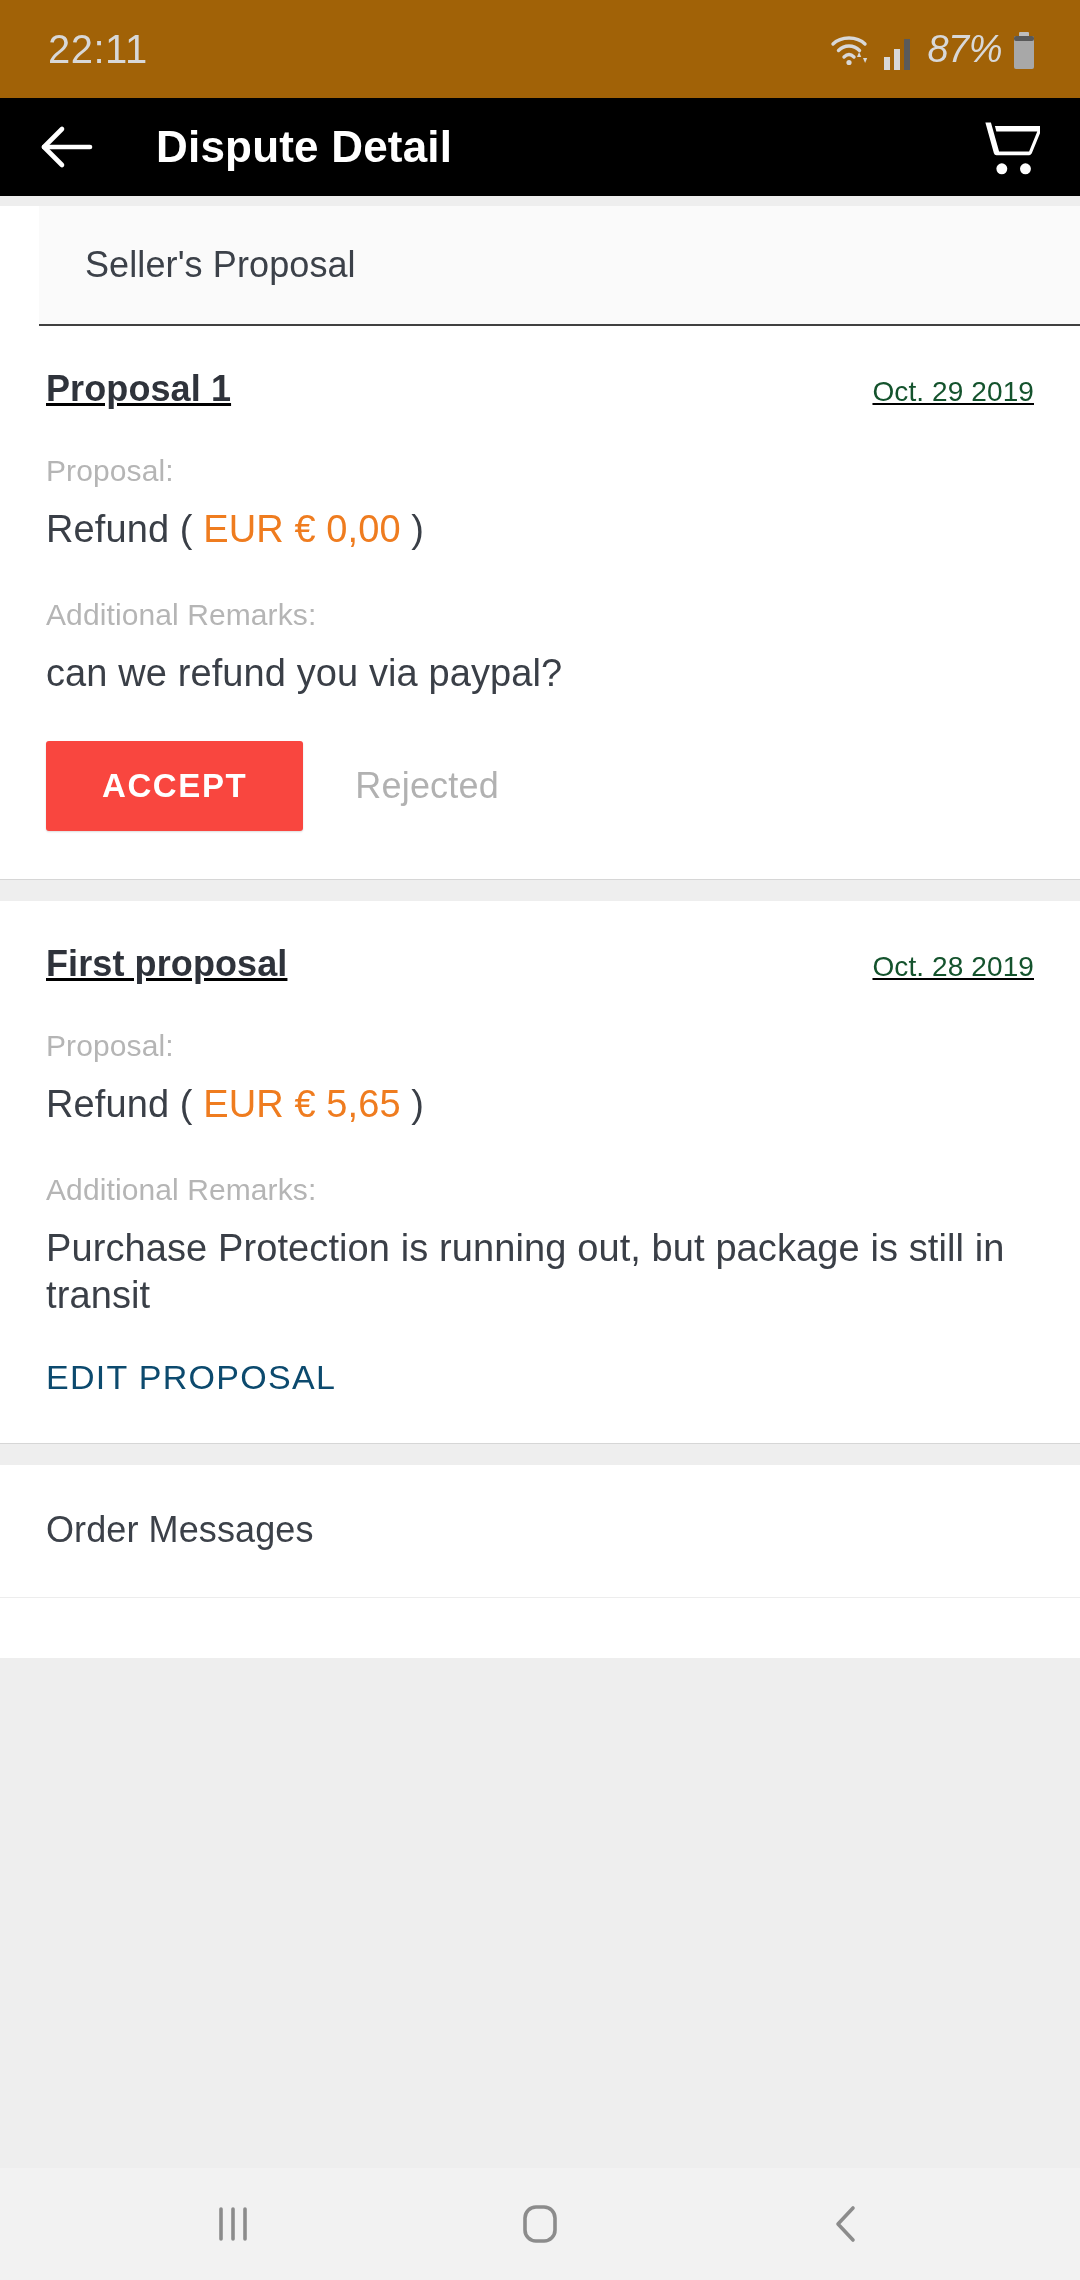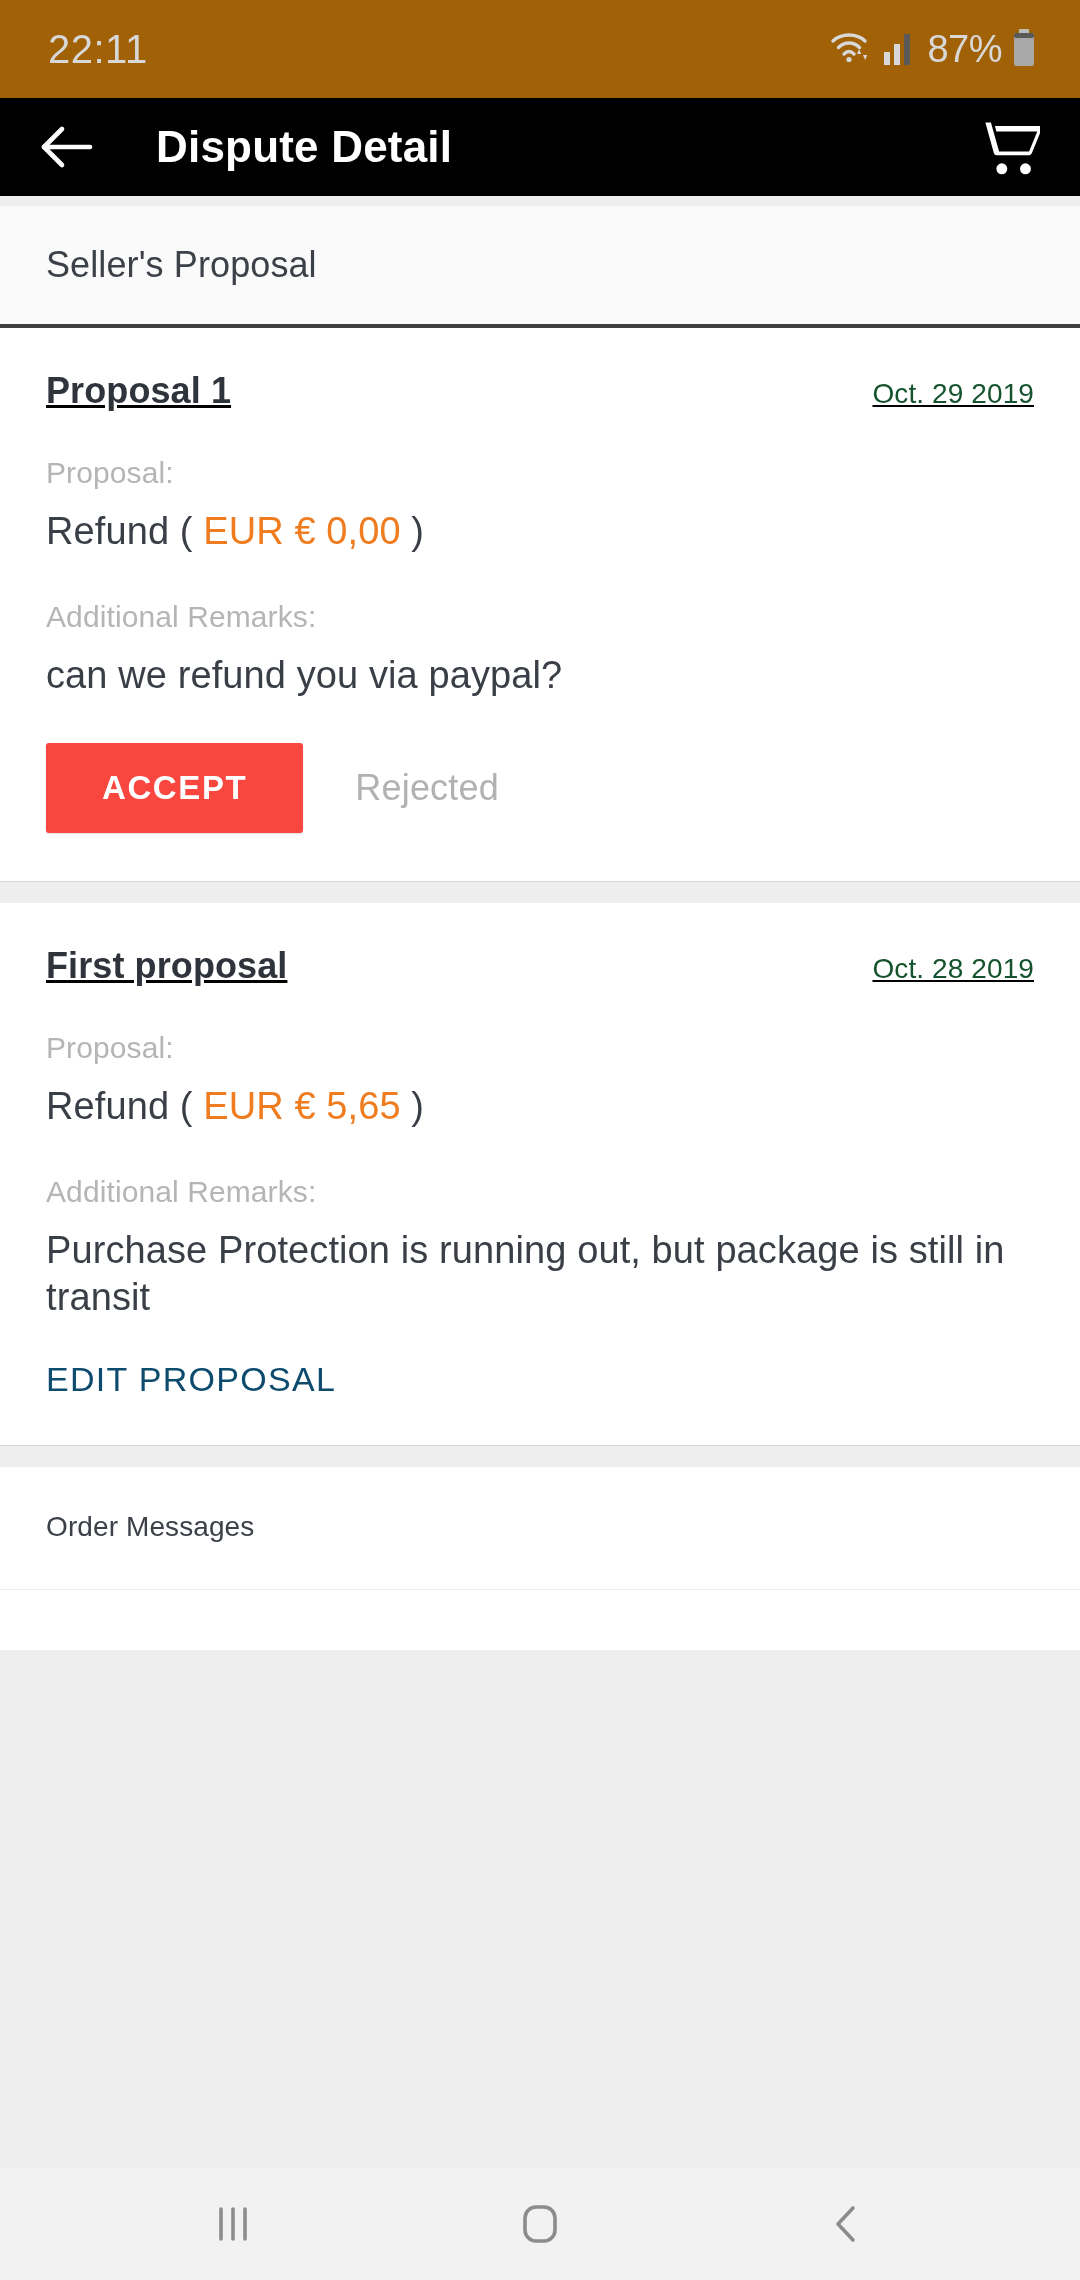--- a/index.html
+++ b/index.html
@@ -32,22 +32,23 @@
     justify-content: space-between;
     padding: 0 44px 0 48px;
   }
   .status-clock {
     color: #d8d8d8;
     font-size: 40px;
     letter-spacing: 0.5px;
   }
   .status-right {
     display: flex;
-    align-items: flex-start;
+    align-items: flex-end;
     gap: 10px;
+    font-style: italic;
   }
   .status-right svg { display: block; }
   .battery-pct {
     color: #d8d8d8;
     font-size: 38px;
     letter-spacing: -0.5px;
     margin-left: 2px;
   }
 
   
@@ -86,21 +87,22 @@
   }
 
   .card {
     background: #ffffff;
     width: 100%;
   }
 
   .section-head {
     background: #fafafa;
     padding: 38px 46px 38px 46px;
-    border-bottom: 4px solid #404040;
+    border-bottom: 2px solid #404040;
+    margin-left: 39px;
   }
   .section-head-label {
     font-size: 36px;
     color: #3c4149;
     letter-spacing: 0.1px;
   }
 
   .proposal-body {
     padding: 42px 46px 0 46px;
     background: #ffffff;
@@ -178,21 +180,21 @@
     background: #eeeeee;
     border-top: 1px solid #d6d6d6;
   }
 
   .msg-block {
     background: #ffffff;
     padding: 44px 46px 46px 46px;
     border-bottom: 1px solid #ededed;
   }
   .msg-label {
-    font-size: 28px;
+    font-size: 36px;
     color: #3c4149;
     letter-spacing: 0.1px;
   }
 
   .tail-white {
     background: #ffffff;
     height: 60px;
   }
 
   

